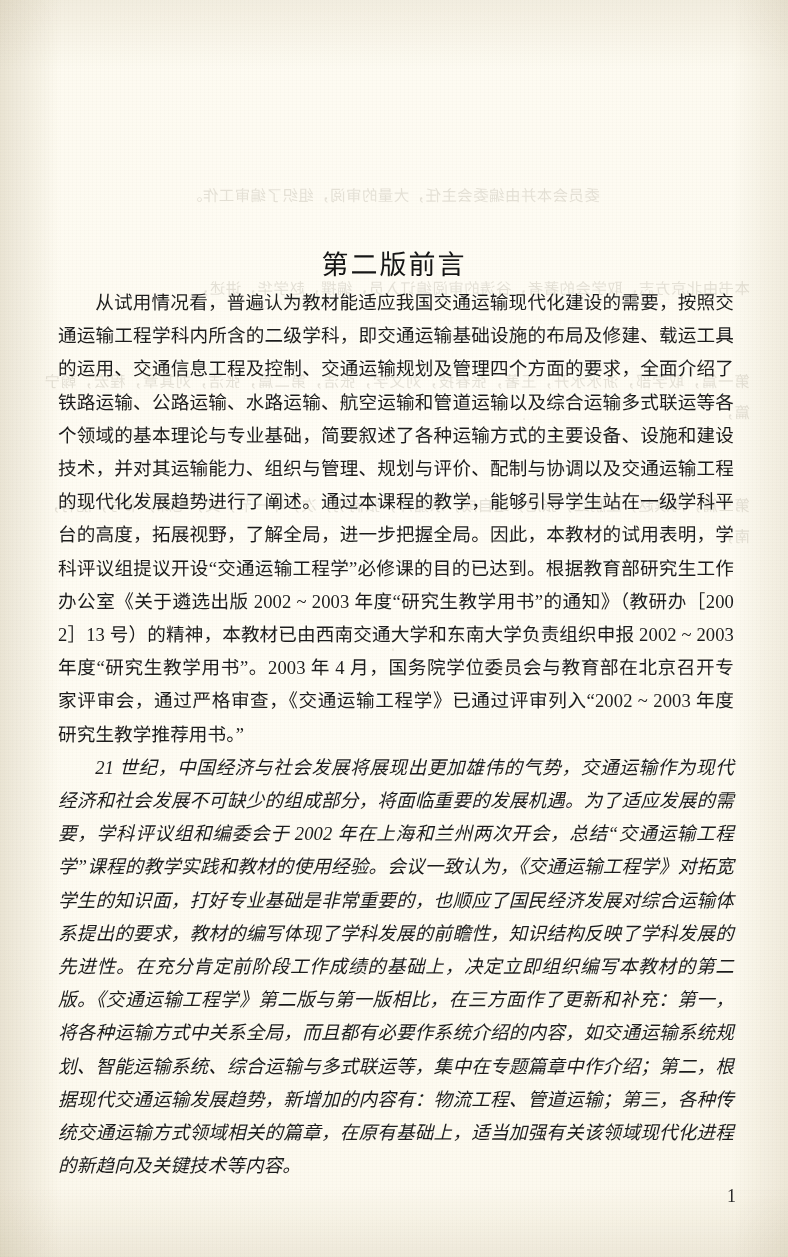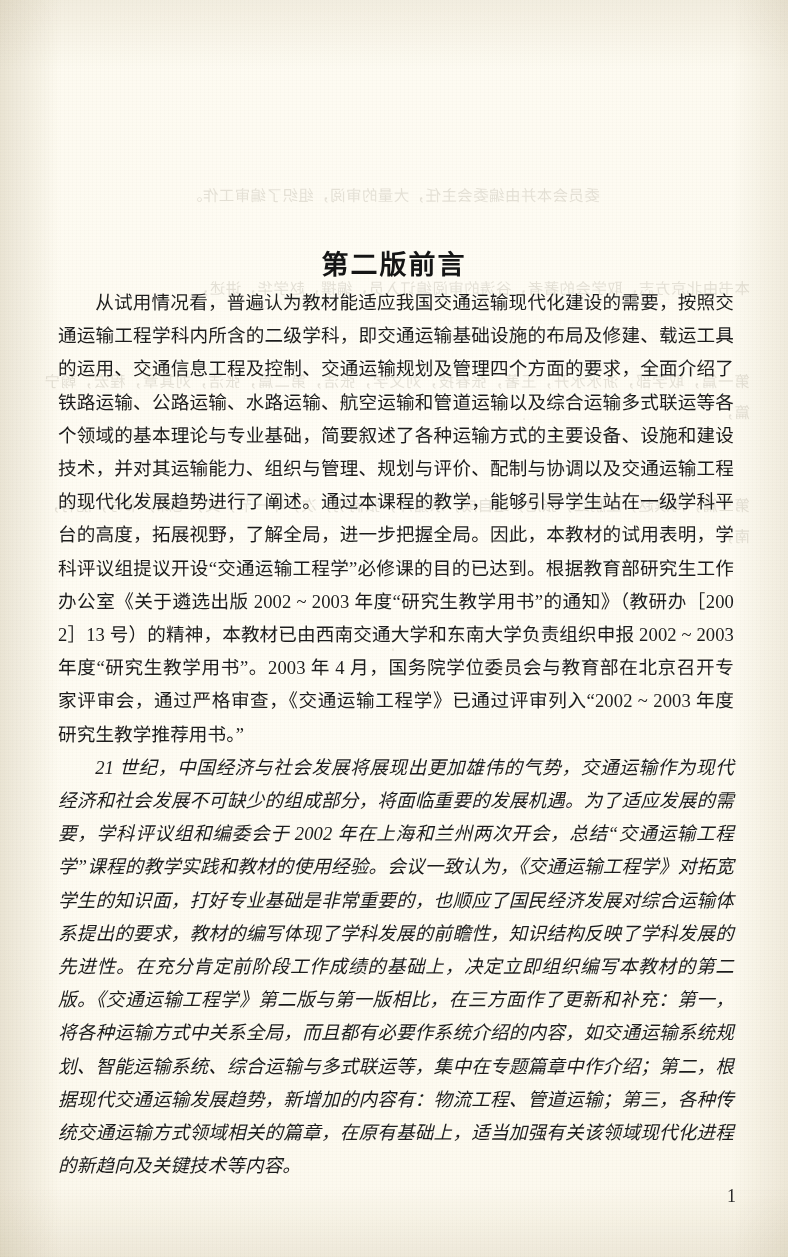--- a/index.html
+++ b/index.html
@@ -69,21 +69,21 @@
   .bleed-through .bt-line { display: block; }
   .bleed-through .bt-line:first-child { text-indent: 150px; }
 
   .doc-title {
     position: absolute;
     left: 0;
     top: 225px;
     width: 788px;
     text-align: center;
     font-family: "DejaVu Sans", "Liberation Sans", sans-serif;
-    font-weight: 700;
+    font-weight: 400;
     font-size: 27px;
     letter-spacing: 2px;
     color: #151515;
   }
 
   .body-text {
     position: absolute;
     left: 58px;
     top: 286px;
     width: 676px;

